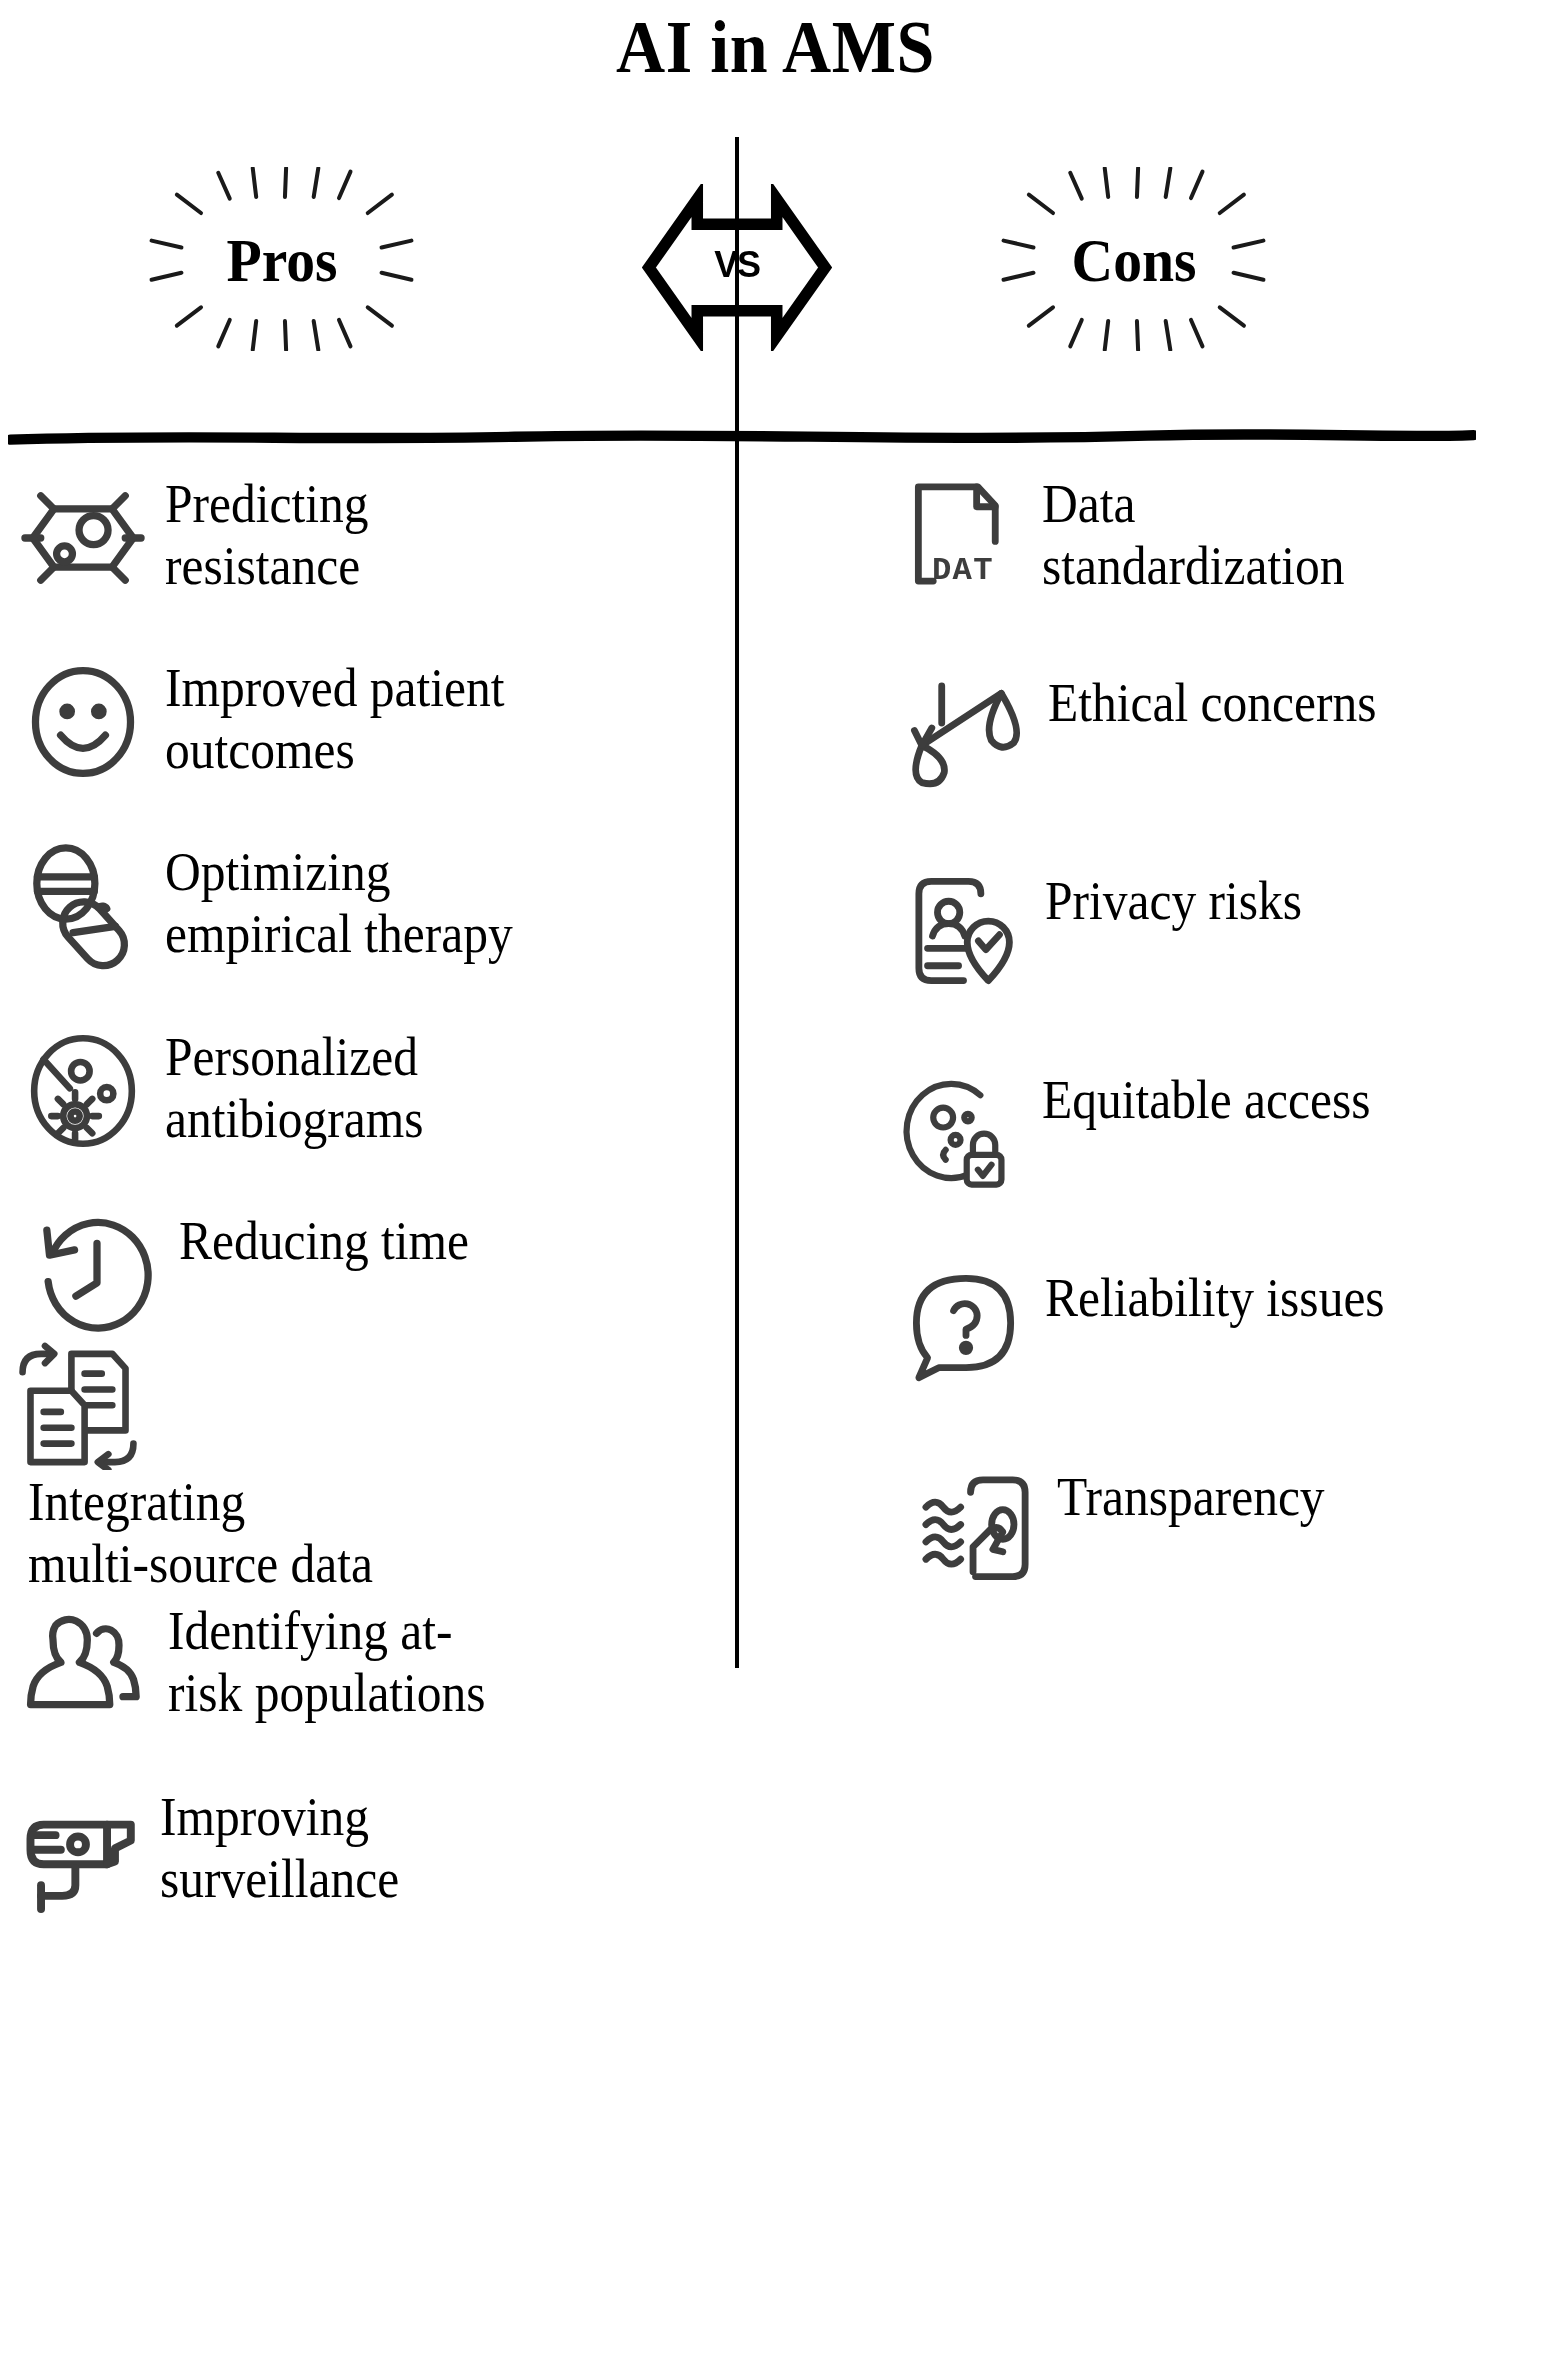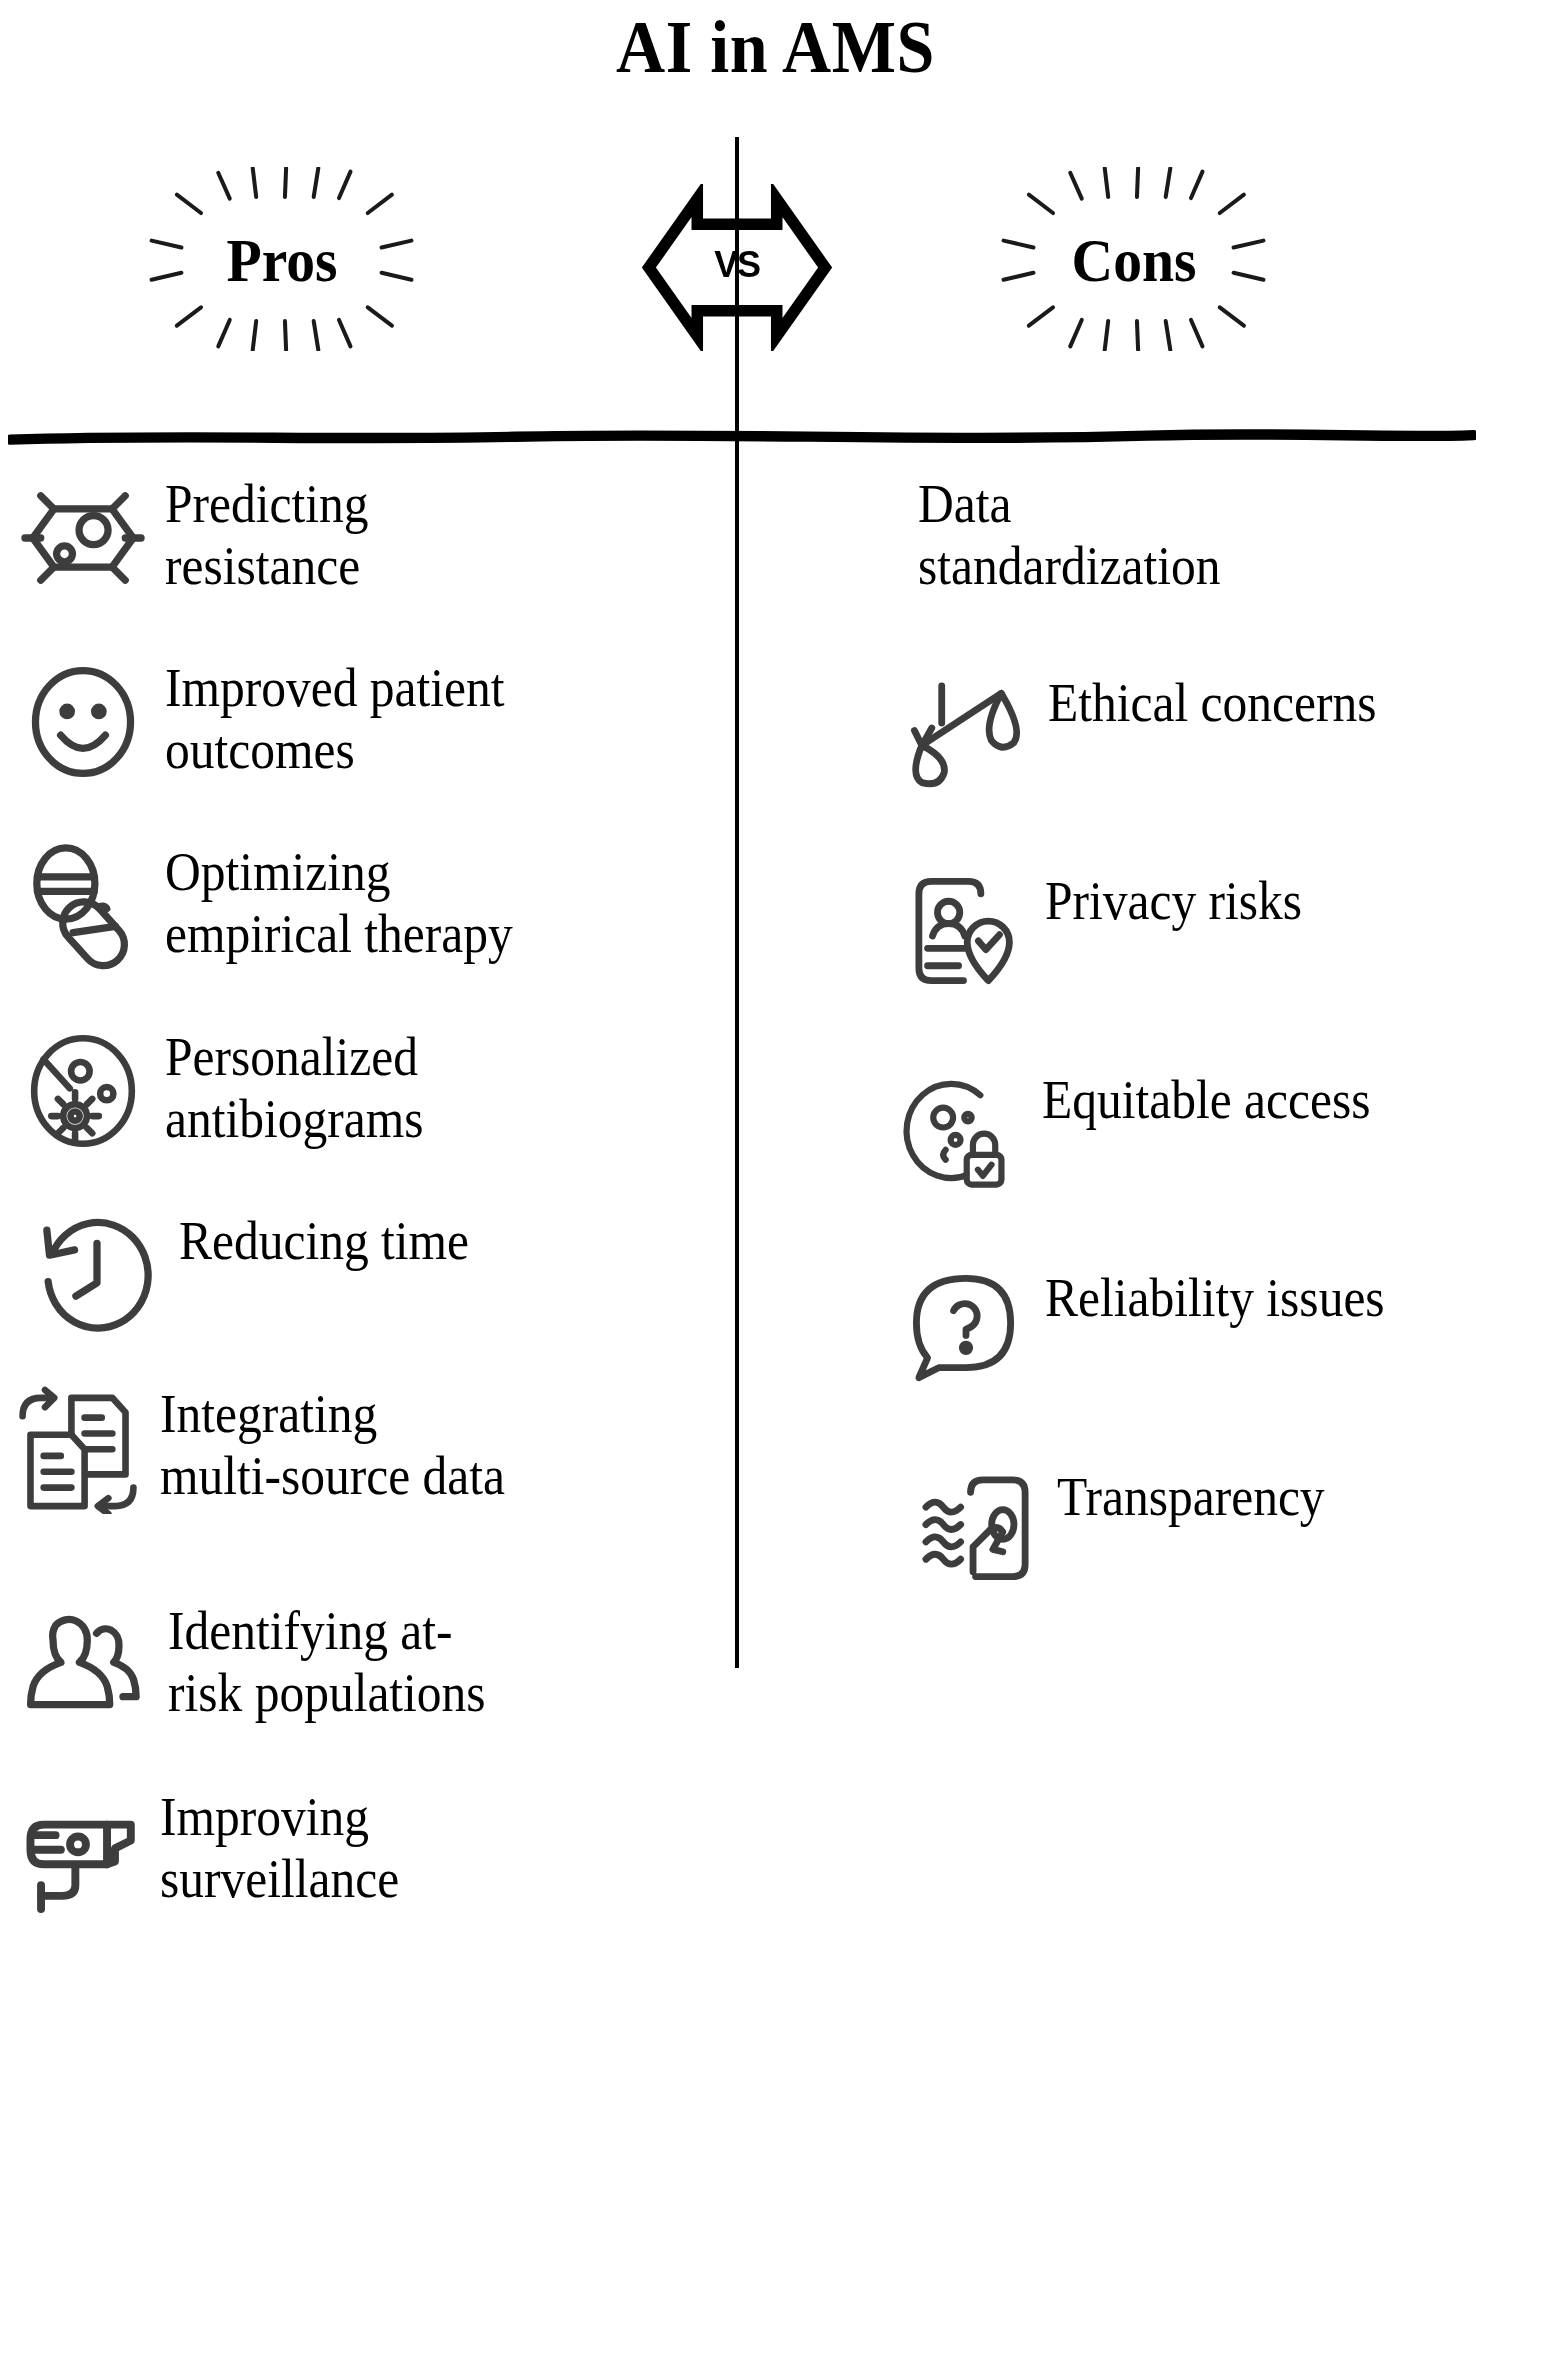--- a/index.html
+++ b/index.html
@@ -192,21 +192,21 @@
         <g fill="none" stroke="#3d3d3d" stroke-width="5.5" stroke-linecap="round" stroke-linejoin="round">
           <path d="M16 34 A38 40 0 1 1 13 55"></path>
           <path d="M12 16 L14 35 L33 31"></path>
           <path d="M50 26 L50 56 L34 66"></path>
         </g>
       </svg>
     </span>
     <span class="label">Reducing time</span>
   </div>
 
-  <div class="item" style="top:910px;left:11.5px;">
+  <div class="item" style="top:866px;left:11.5px;flex-direction:column;">
     <span class="ico">
       <svg width="132" height="132" viewBox="0 0 100 100">
         <g fill="none" stroke="#3d3d3d" stroke-width="5" stroke-linecap="round" stroke-linejoin="round">
           <path d="M45 12 L76 12 L86 23 L86 70 L45 70 Z"></path>
           <path d="M55 27 L68 27 M55 39 L76 39 M55 51 L76 51"></path>
           <path d="M14 40 L45 40 L55 51 L55 94 L14 94 Z" fill="#fff"></path>
           <path d="M24 56 L37 56 M24 68 L45 68 M24 80 L45 80"></path>
           <path d="M8 26 Q8 12 22 12 L30 12"></path>
           <path d="M25 6 L32 12 L25 19"></path>
           <path d="M92 80 Q92 94 78 94 L66 94"></path>
@@ -246,20 +246,29 @@
     </span>
     <span class="label">Improving
 surveillance</span>
   </div>
 
 </div>
 
 <div class="col" id="col-cons">
 
   <div class="item" style="top:0px;left:49px;">
+    <span class="ico">
+      <svg width="124" height="124" viewBox="0 0 100 100">
+        <g fill="none" stroke="#3d3d3d" stroke-width="5.5" stroke-linecap="round" stroke-linejoin="round">
+          <path d="M26 88 L14 88 L14 12 L62 12 L76 27 L76 56"></path>
+          <path d="M61 12 L61 28 L76 28"></path>
+          <text x="25" y="86" font-family="'Liberation Mono','DejaVu Sans Mono',monospace" font-size="26" font-weight="bold" fill="#3d3d3d" stroke="none" letter-spacing="1">DAT</text>
+        </g>
+      </svg>
+    </span>
     <span class="label">Data
 standardization</span>
   </div>
 
   <div class="item" style="top:199px;left:55px;">
     <span class="ico">
       <svg width="124" height="124" viewBox="0 0 100 100">
         <g fill="none" stroke="#3d3d3d" stroke-width="5.5" stroke-linecap="round" stroke-linejoin="round">
           <path d="M12 60 L76 18"></path>
           <path d="M28 12 L28 42"></path>

